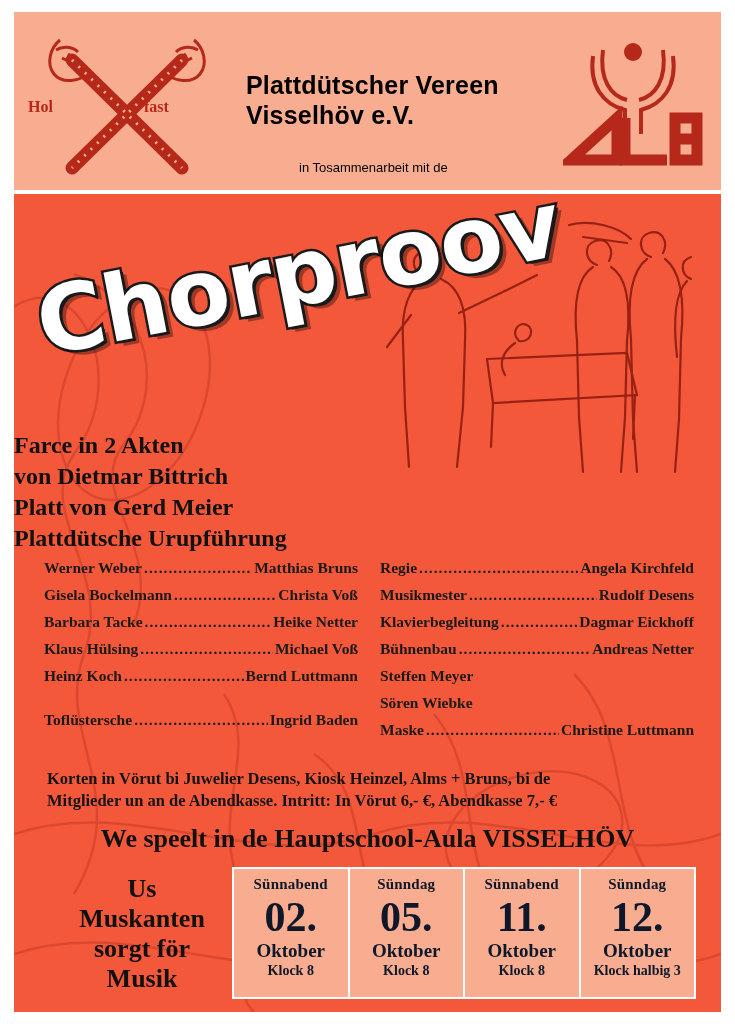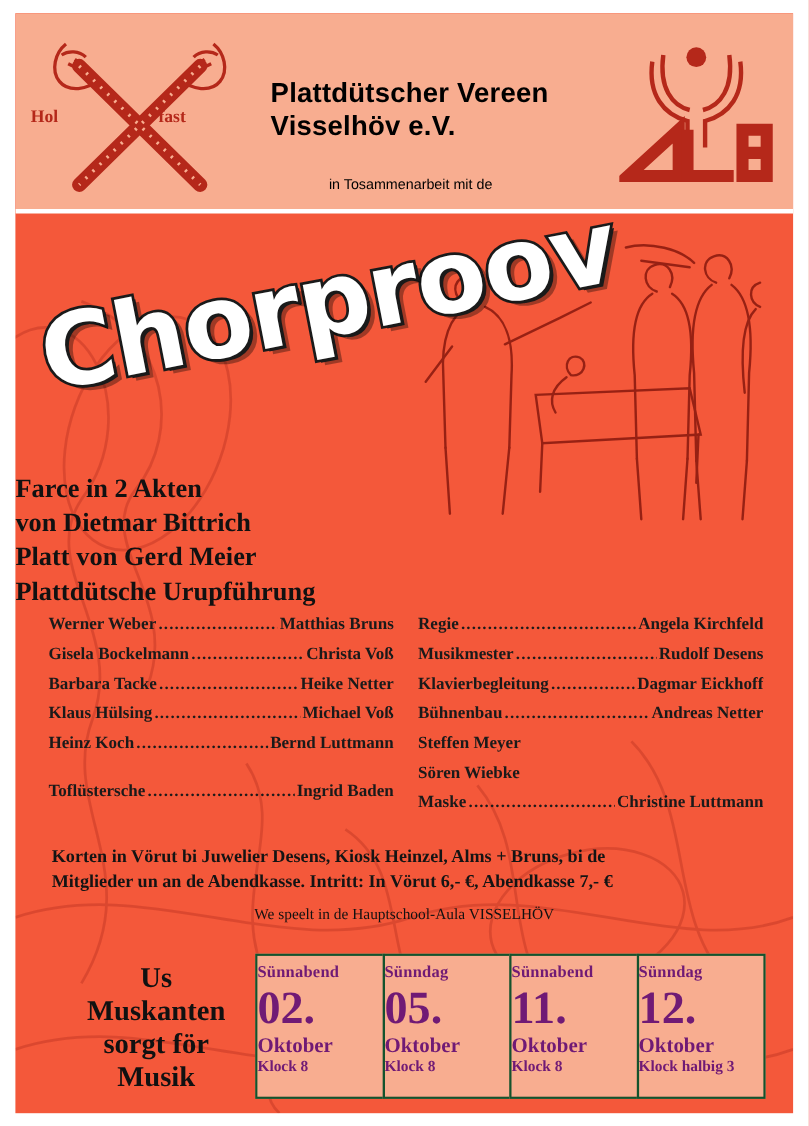--- a/index.html
+++ b/index.html
@@ -184,22 +184,22 @@
     line-height: 22px;
     color: #141414;
   }
   .venue {
     position: absolute;
     left: 0;
     top: 812px;
     width: 707px;
     text-align: center;
     font-family: "Liberation Serif", serif;
-    font-weight: normal;
-    font-size: 14px;
+    font-weight: bold;
+    font-size: 26px;
     color: #111111;
   }
 
   
   .musicians {
     position: absolute;
     left: 38px;
     top: 862px;
     width: 180px;
     text-align: center;
@@ -213,25 +213,26 @@
     position: absolute;
     left: 218px;
     top: 855px;
     width: 464px;
     height: 132px;
     display: flex;
     gap: 0;
   }
   .date-card {
     flex: 1 1 0;
-    border: 2px solid #14532d;
+    border: 2px solid #ffffff;
     background: #f8ad90;
     margin-right: -2px;
     box-sizing: border-box;
-    color: #701a75;
+    text-align: center;
+    color: #0f172a;
     font-family: "Liberation Serif", serif;
     padding-top: 7px;
   }
   .date-card:last-child { margin-right: 0; }
   .date-weekday {
     font-size: 15px;
     font-weight: bold;
     letter-spacing: 0.2px;
   }
   .date-day {

